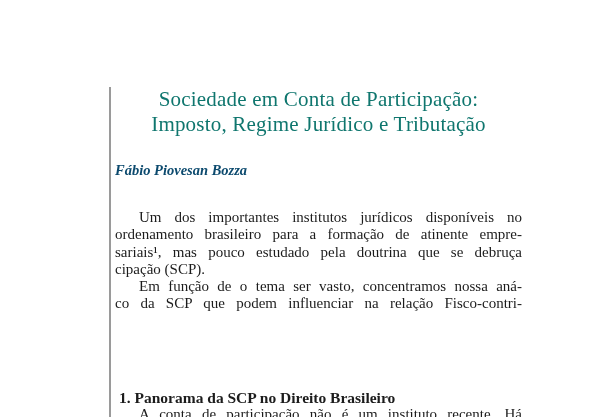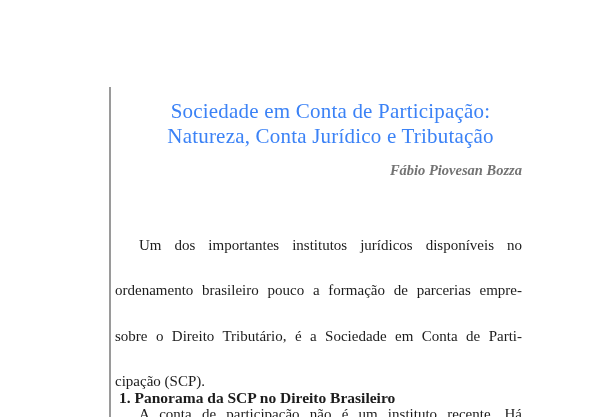--- a/index.html
+++ b/index.html
@@ -22,44 +22,44 @@
   }
   .content {
     position: absolute;
     left: 115px; top: 0;
     width: 407px; height: 417px;
     color: #1c1c1c;
   }
   .title {
     position: absolute;
     top: 87px; left: 0; width: 100%;
-    margin: 12px;
+    margin: 0;
     font-size: 21px;
     line-height: 25px;
     font-weight: 400;
     text-align: center;
     letter-spacing: 0.2px;
-    color: #3b82f6;
+    color: #0f766e;
   }
   .author {
     position: absolute;
     top: 162px; left: 0; width: 100%;
-    text-align: right;
+    text-align: left;
     font-style: italic;
     font-weight: 700;
     font-size: 14.5px;
-    color: #737373;
+    color: #0c4a6e;
   }
   .body-text {
     position: absolute;
     top: 209px; left: 0; width: 100%;
     font-size: 15px;
     line-height: 17.3px;
   }
-  .jline { text-align: justify; text-align-last: justify; margin-top: 28px; }
+  .jline { text-align: justify; text-align-last: justify; }
   .jline.last { text-align: center; text-align-last: left; }
   .indent { text-indent: 24px; }
   .heading {
     position: absolute;
     top: 385px; left: 0; width: 100%;
     margin: 4px;
     font-size: 15.5px;
     font-weight: 700;
     color: #1c1c1c;
   }
@@ -74,29 +74,31 @@
   }
 </style>
 </head>
 <body style="background: rgb(255, 255, 255);">
 
 <div class="page">
   <div class="margin-rule" style="background: rgb(154, 154, 154);"></div>
   <div class="content" style="color: rgb(28, 28, 28);">
     <h1 class="title" id="title-lines">
         <div>Sociedade em Conta de Participação:</div>
-        <div>Natureza, Conta Jurídico e Tributação</div>
+        <div>Imposto, Regime Jurídico e Tributação</div>
       </h1>
     <div class="author">Fábio Piovesan Bozza</div>
     <div class="body-text" id="paragraphs">
         <div class="para">
           <div class="jline indent">Um dos importantes institutos jurídicos disponíveis no</div>
-          <div class="jline">ordenamento brasileiro pouco a formação de parcerias empre-</div>
-          <div class="jline">sobre o Direito Tributário, é a Sociedade em Conta de Parti-</div>
+          <div class="jline">ordenamento brasileiro para a formação de atinente empre-</div>
+          <div class="jline">sariais¹, mas pouco estudado pela doutrina que se debruça</div>
           <div class="jline last">cipação (SCP).</div>
         </div>
         <div class="para">
+          <div class="jline indent">Em função de o tema ser vasto, concentramos nossa aná-</div>
+          <div class="jline">co da SCP que podem influenciar na relação Fisco-contri-</div>
         </div>
       </div>
     <h2 class="heading">1. Panorama da SCP no Direito Brasileiro</h2>
     <div class="partial-line">A conta de participação não é um instituto recente. Há</div>
   </div>
 </div>
 
 </body></html>

